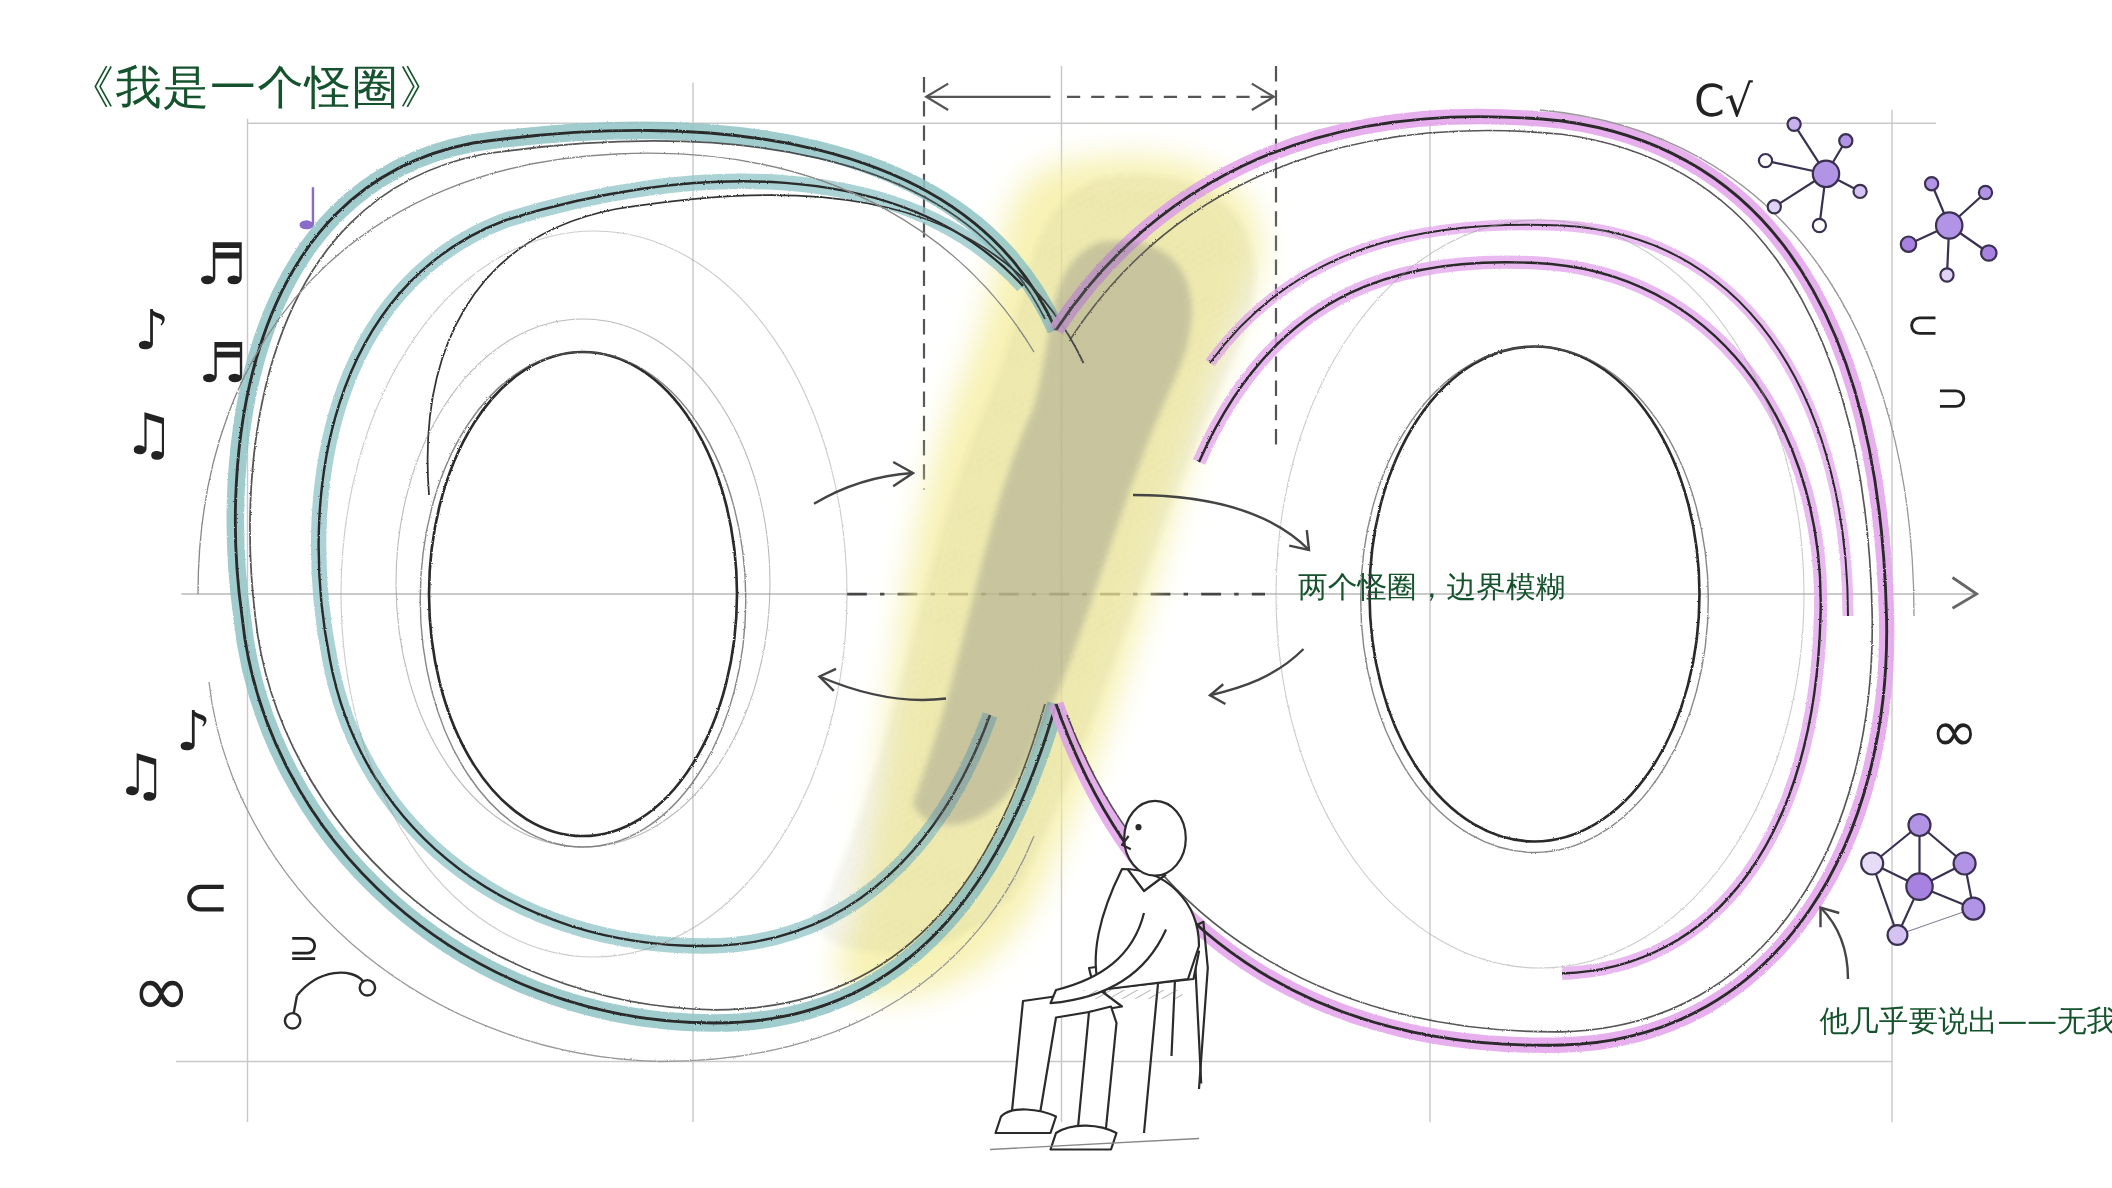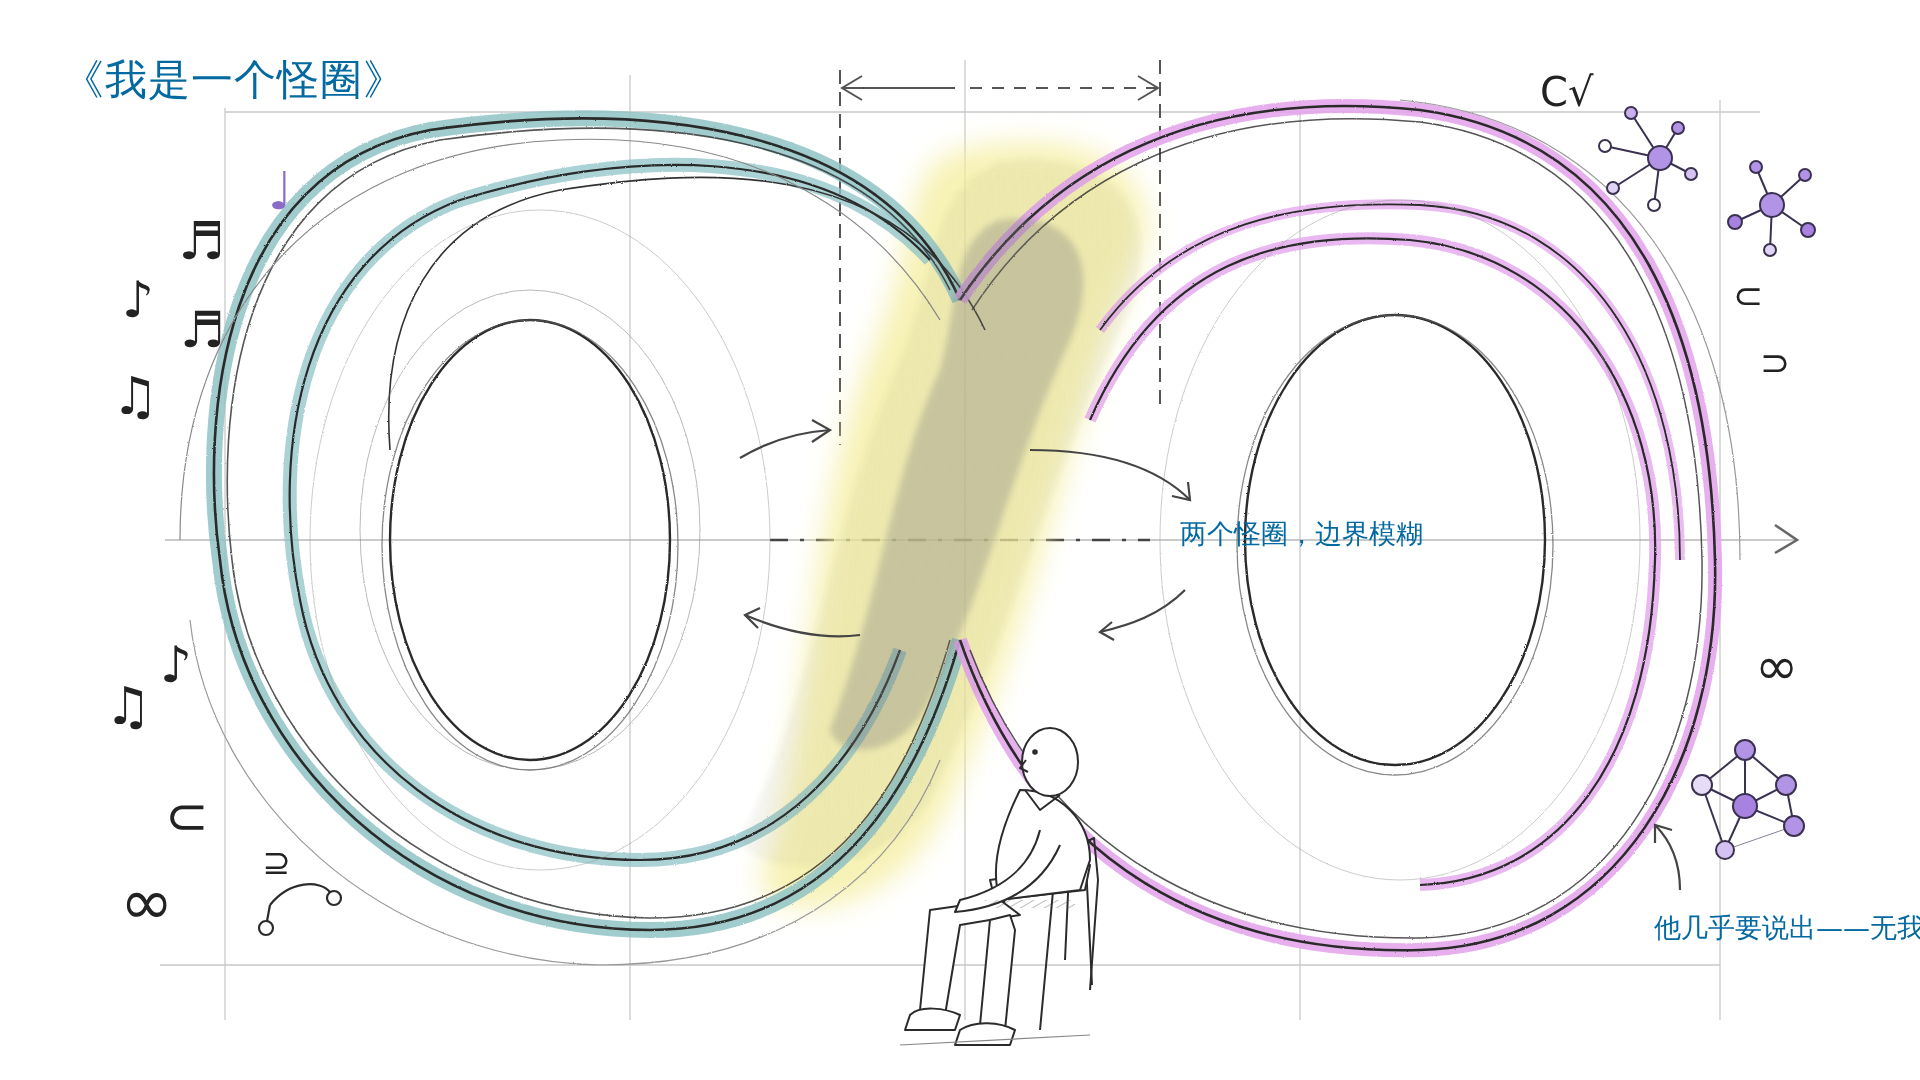--- a/index.html
+++ b/index.html
@@ -1,18 +1,18 @@
 <!DOCTYPE html>
 <html><head>
 <meta charset="utf-8">
 <style>
   html,body{margin:0;padding:0;background:#ffffff;}
   body{width:1920px;height:1080px;position:relative;overflow:hidden;font-family:"DejaVu Sans",sans-serif;}
   #canvas{position:absolute;left:0;top:0;width:1920px;height:1080px;}
-  .txt{position:absolute;color:#0369a1;white-space:nowrap;}
+  .txt{position:absolute;color:#14532d;white-space:nowrap;}
   .title{left:62px;top:52px;font-size:42px;letter-spacing:1px;}
   .cap1{left:1180px;top:516px;font-size:27px;text-align:right;}
   .cap2{left:1654px;top:910px;font-size:27px;}
   .glyph{position:absolute;color:#222;font-family:"DejaVu Sans",sans-serif;line-height:1;}
 </style>
 </head>
 <body>
 
 <svg id="canvas" viewBox="0 0 1920 1080" xmlns="http://www.w3.org/2000/svg">
   <defs>

